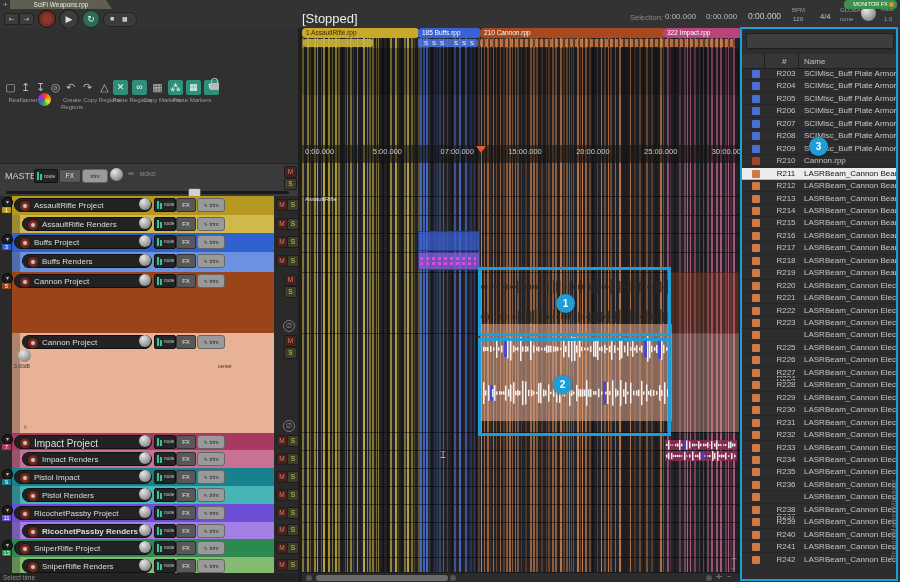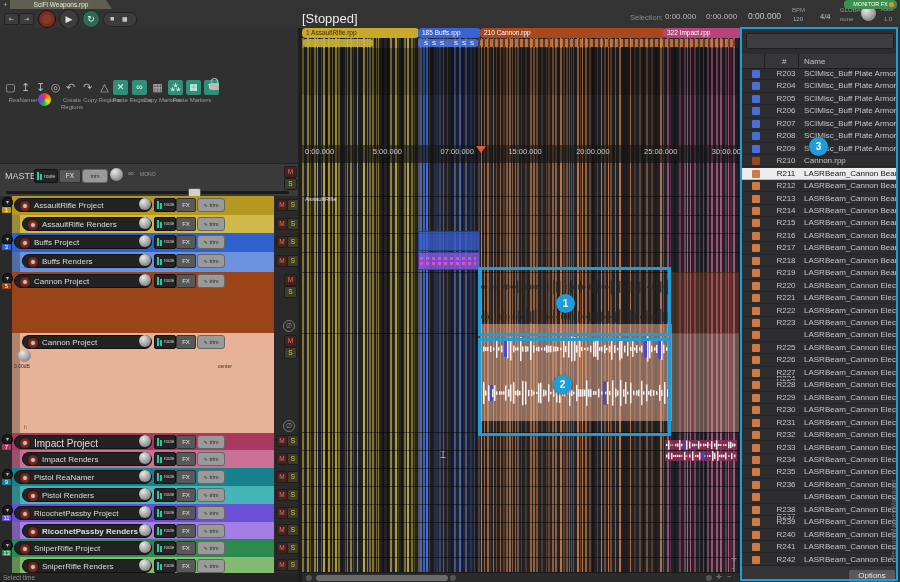--- a/index.html
+++ b/index.html
@@ -311,21 +311,21 @@
           <div class="btn-trim" style="position: absolute; left: 197px; top: 2px; width: 26px; height: 12px; font-size: 5.5px; text-align: center; line-height: 12px;">∿ trim</div>
           <div class="ms m" style="position: absolute; left: 276px; top: 3px; width: 10px; height: 10px;">M</div>
           <div class="ms s" style="position: absolute; left: 287px; top: 3px; width: 10px; height: 10px;">S</div>
         </div>
         <div style="position: absolute; left: 0px; top: 440px; width: 298px; height: 18px; background: rgb(42, 42, 42);">
           <div style="position: absolute; left: 12px; top: 0px; width: 262px; height: 18px; background: rgb(23, 130, 142);"></div>
           <div class="tp-circle" style="position: absolute; left: 2px; top: 1px; width: 9px; height: 9px; background: rgb(29, 29, 29); border: 1px solid rgb(0, 0, 0); color: rgb(187, 187, 187); font-size: 6px; line-height: 9px;">▾</div>
           <div class="txt" style="position: absolute; left: 2px; top: 11px; width: 9px; background: rgb(23, 130, 142); font-size: 6px; color: rgb(255, 255, 255); text-align: center; border-radius: 1px;">9</div>
           <div class="trk-pill" style="position: absolute; left: 14px; top: 2px; width: 136px; height: 12px;">
             <div class="rec" style="position: absolute; left: 4px; top: 1px; width: 10px; height: 10px;"></div>
-            <div class="txt" style="position: absolute; left: 19px; top: 2px; font-size: 8px; color: rgb(221, 221, 221);">Pistol ReaNamer</div>
+            <div class="txt" style="position: absolute; left: 19px; top: 2px; font-size: 8px; color: rgb(221, 221, 221);">Pistol Impact</div>
           </div>
           <div class="knob" style="position: absolute; left: 139px; top: 2px; width: 12px; height: 12px;"></div>
           <div class="btn-dark" style="position: absolute; left: 154px; top: 2px; width: 20px; height: 12px;">
             <div style="position: absolute; left: 2px; top: 2px; width: 2px; height: 8px; background: rgb(53, 194, 160);"></div>
             <div style="position: absolute; left: 5px; top: 4px; width: 2px; height: 6px; background: rgb(53, 194, 160);"></div>
             <div class="txt" style="position: absolute; left: 9px; top: 3px; font-size: 4.5px; color: rgb(204, 204, 204);">route</div>
           </div>
           <div class="btn-fx" style="position: absolute; left: 176px; top: 2px; width: 18px; height: 12px; font-size: 6px; text-align: center; line-height: 12px;">FX</div>
           <div class="btn-trim" style="position: absolute; left: 197px; top: 2px; width: 26px; height: 12px; font-size: 5.5px; text-align: center; line-height: 12px;">∿ trim</div>
           <div class="ms m" style="position: absolute; left: 276px; top: 3px; width: 10px; height: 10px;">M</div>
@@ -1224,23 +1224,20 @@
           <div class="rm-swatch" style="position: absolute; background: rgb(207, 122, 69);"></div>
           <div class="rm-id txt" style="position: absolute; top: 0px;">R241</div>
           <div class="rm-name txt" style="position: absolute; top: 0px;">LASRBeam_Cannon Electricity Be</div>
         </div>
         <div class="rm-row" style="position: absolute; top: 485.5px; height: 11.4px; line-height: 11.4px;">
           <div class="rm-swatch" style="position: absolute; background: rgb(207, 122, 69);"></div>
           <div class="rm-id txt" style="position: absolute; top: 0px;">R242</div>
           <div class="rm-name txt" style="position: absolute; top: 0px;">LASRBeam_Cannon Electricity Be</div>
         </div>
       </div>
-    <div id="rm-bottom" class="abs">
-      <div id="rm-options" class="abs">Options</div>
-    </div>
     <div id="rm-vtab" class="abs txt">Region/Marker Manager</div>
   </div>
 
   <div id="annot3-box" class="abs"></div>
   <div id="annots"></div>
 
 <div class="annot" style="position: absolute; left: 556px; top: 294px; z-index: 40;">1</div>
     <div class="annot" style="position: absolute; left: 553px; top: 375px; z-index: 40;">2</div>
     <div class="annot" style="position: absolute; left: 809px; top: 137px; z-index: 40;">3</div>
   </div>

